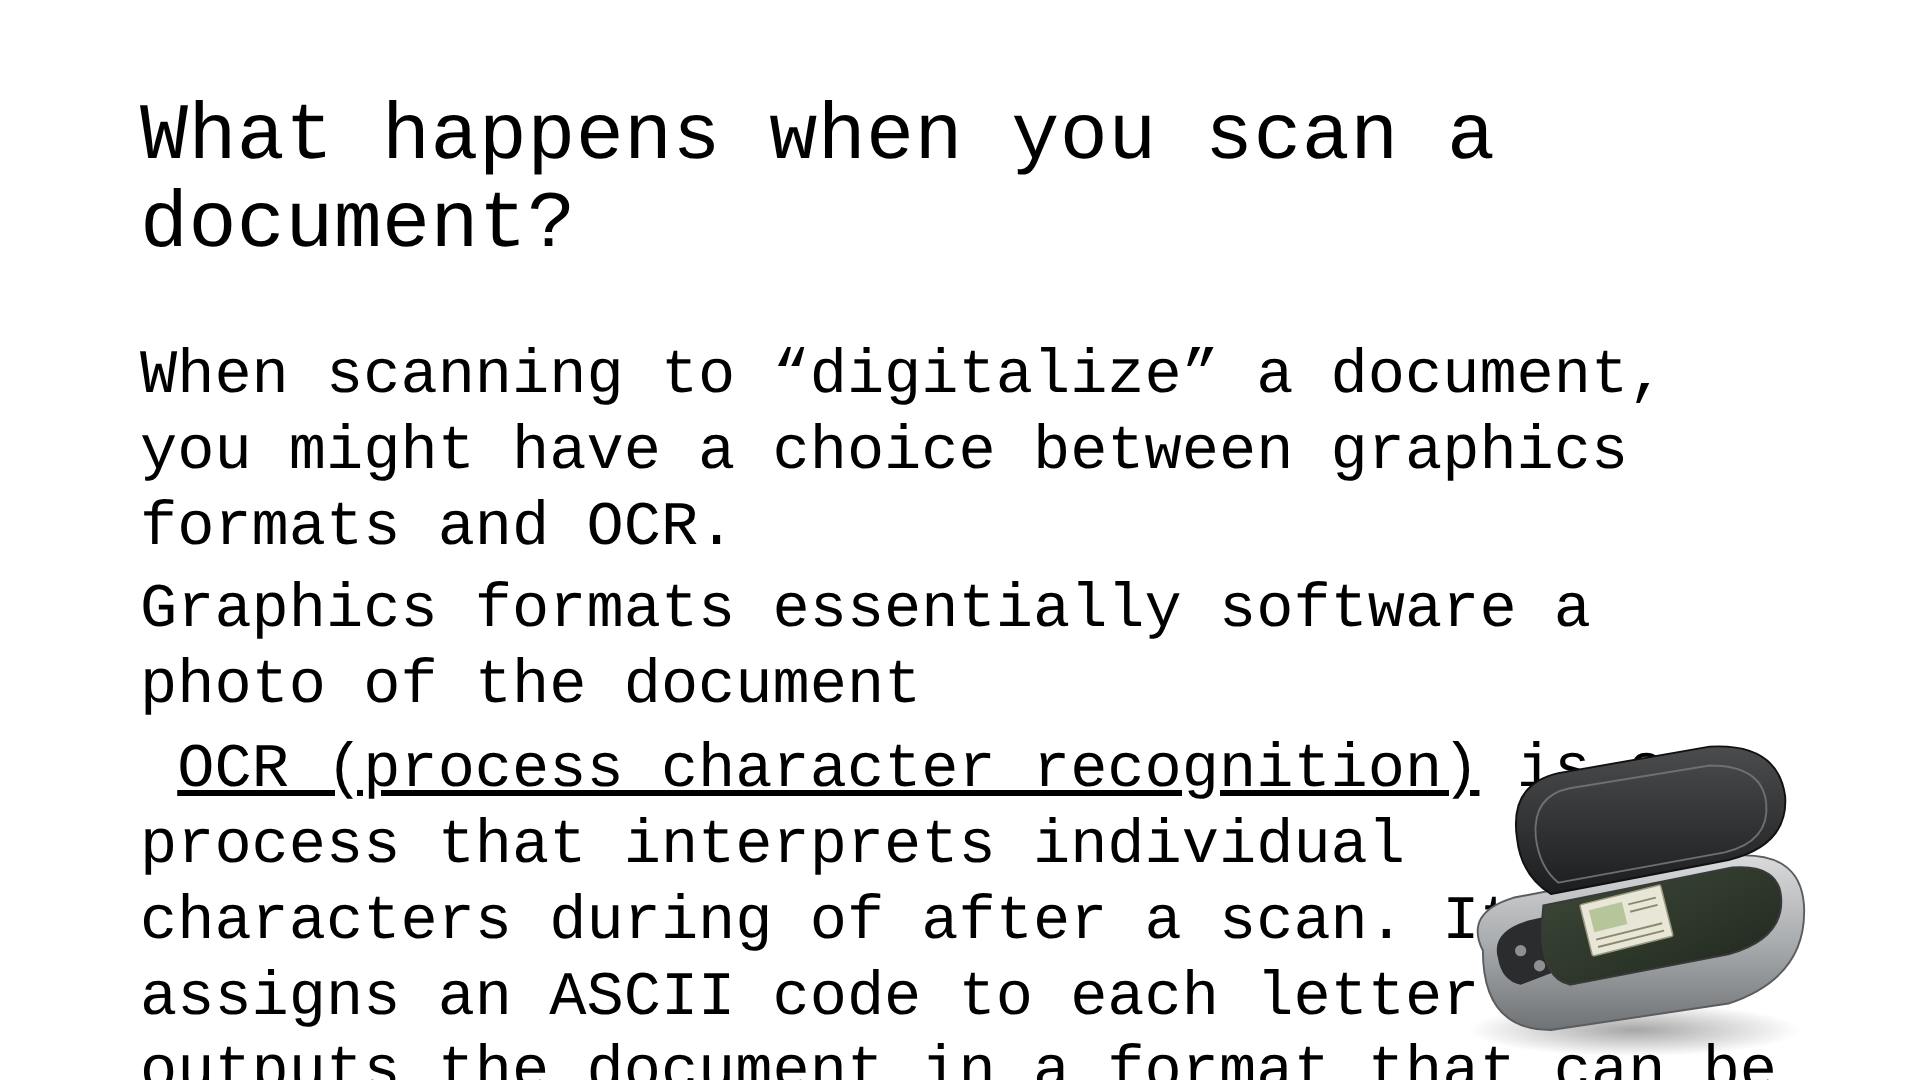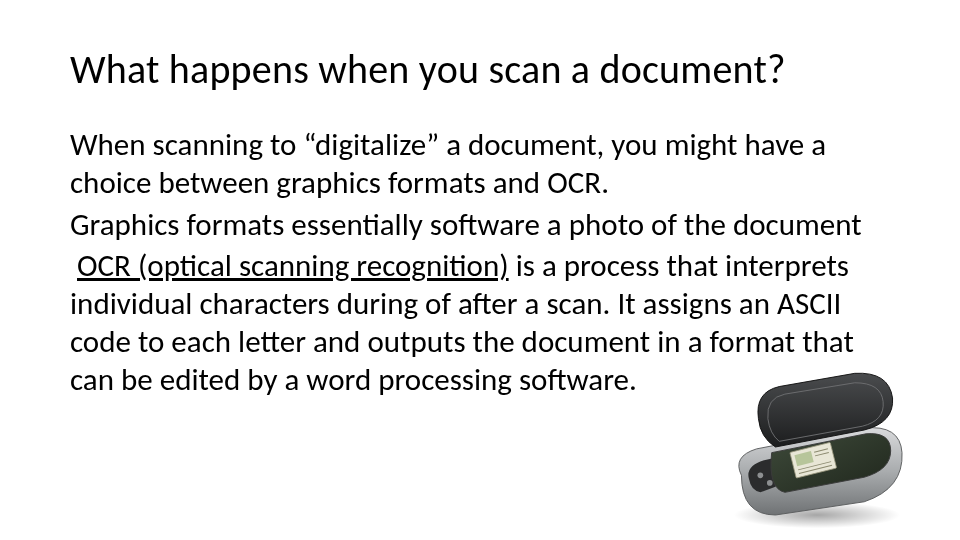--- a/index.html
+++ b/index.html
@@ -11,20 +11,21 @@
     font-family: "Calibri", "Segoe UI", Arial, sans-serif;
     color: #000;
     overflow: hidden;
   }
   .slide {
     position: relative;
     width: 960px;
     height: 540px;
     box-sizing: border-box;
     padding: 48px 70px 0 70px;
+    font-family: Liberation Mono, monospace;
   }
   .title {
     font-size: 40px;
     font-weight: 400;
     line-height: 1.1;
     margin: 0 0 34px 0;
     letter-spacing: 0.2px;
   }
   .body {
     font-size: 31px;
@@ -49,21 +50,21 @@
 <body>
 
 <div class="slide">
 
   <h1 class="title">What happens when you scan a document?</h1>
 
   <div class="body">
     <p>When scanning to “digitalize” a document, you might have a choice between graphics formats and OCR.</p>
     <p>Graphics formats essentially software a photo of the document</p>
     <p>
-      <span>&nbsp;</span><span class="term">OCR (optical scanning recognition)</span><span> is a process that interprets individual characters during of after a scan. It assigns an ASCII code to each letter and outputs the document in a format that can be edited by a word processing software.</span>
+      <span>&nbsp;</span><span class="term">OCR (process character recognition)</span><span> is a process that interprets individual characters during of after a scan. It assigns an ASCII code to each letter and outputs the document in a format that can be edited by a word processing software.</span>
     </p>
   </div>
 
   <svg class="scanner" viewBox="0 0 200 180" aria-label="flatbed-scanner-illustration">
     <defs>
       <linearGradient id="bodyGrad" x1="0" y1="0" x2="0" y2="1">
         <stop offset="0" stop-color="#d9dadc"></stop>
         <stop offset="0.5" stop-color="#a9acae"></stop>
         <stop offset="1" stop-color="#6f7274"></stop>
       </linearGradient>

